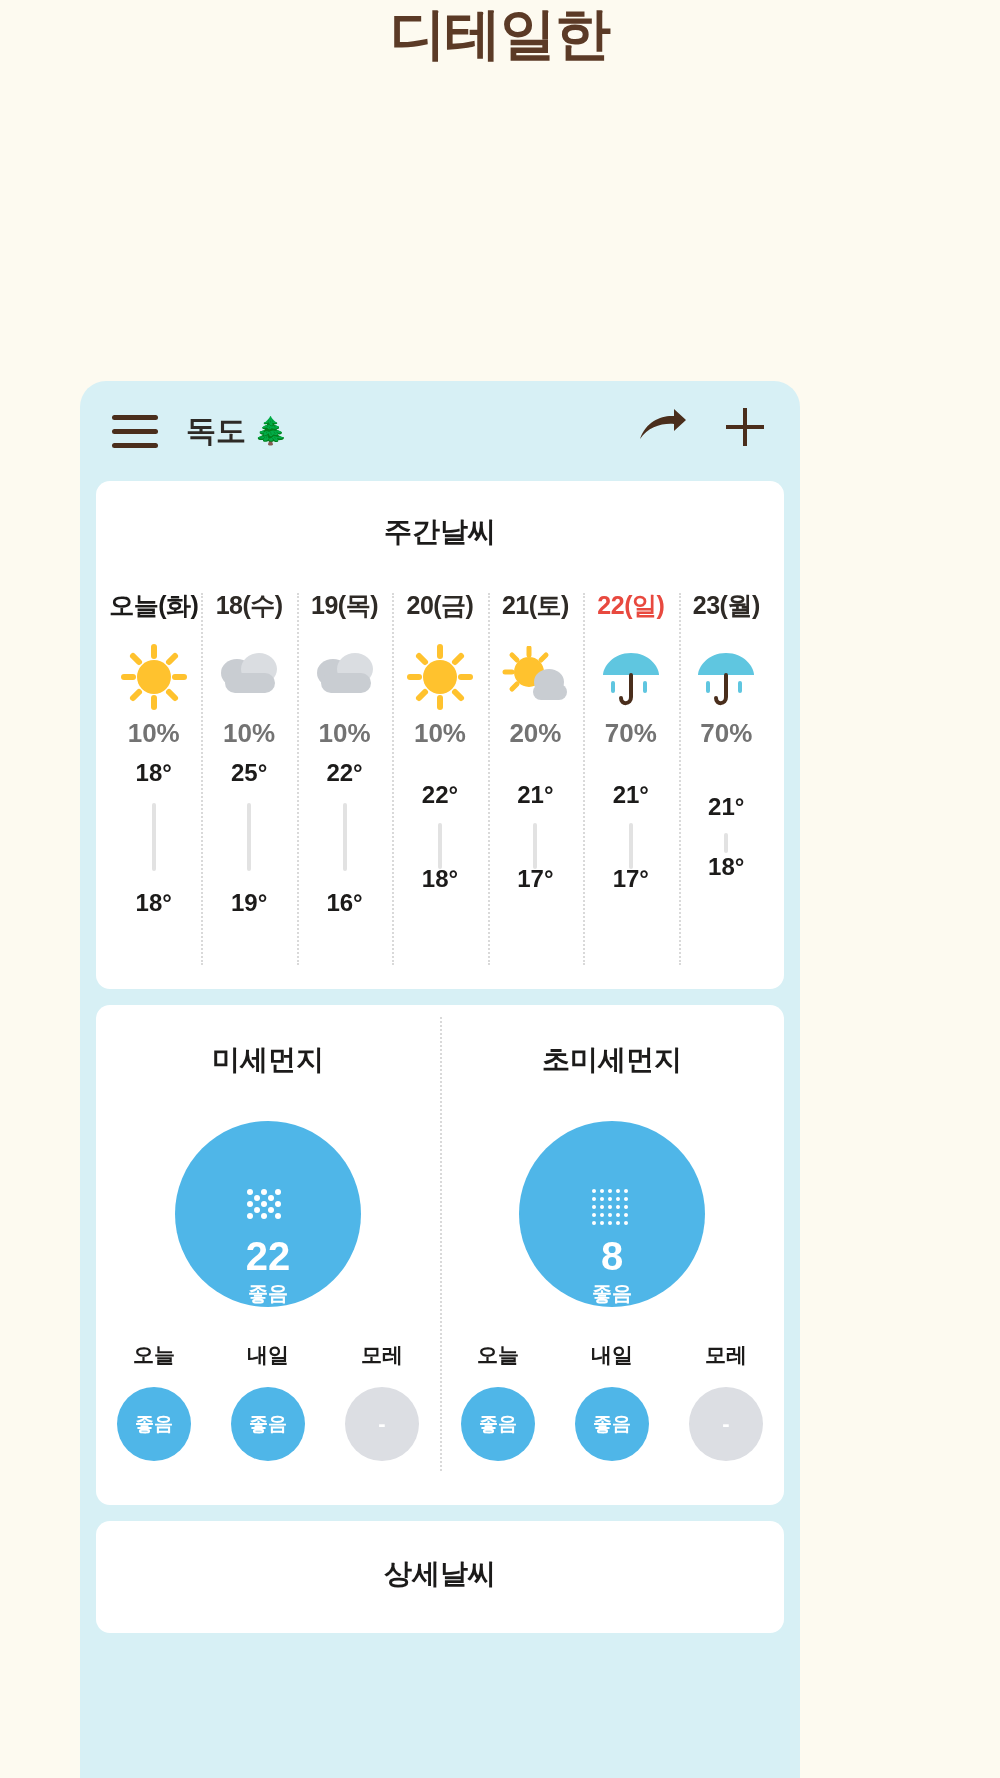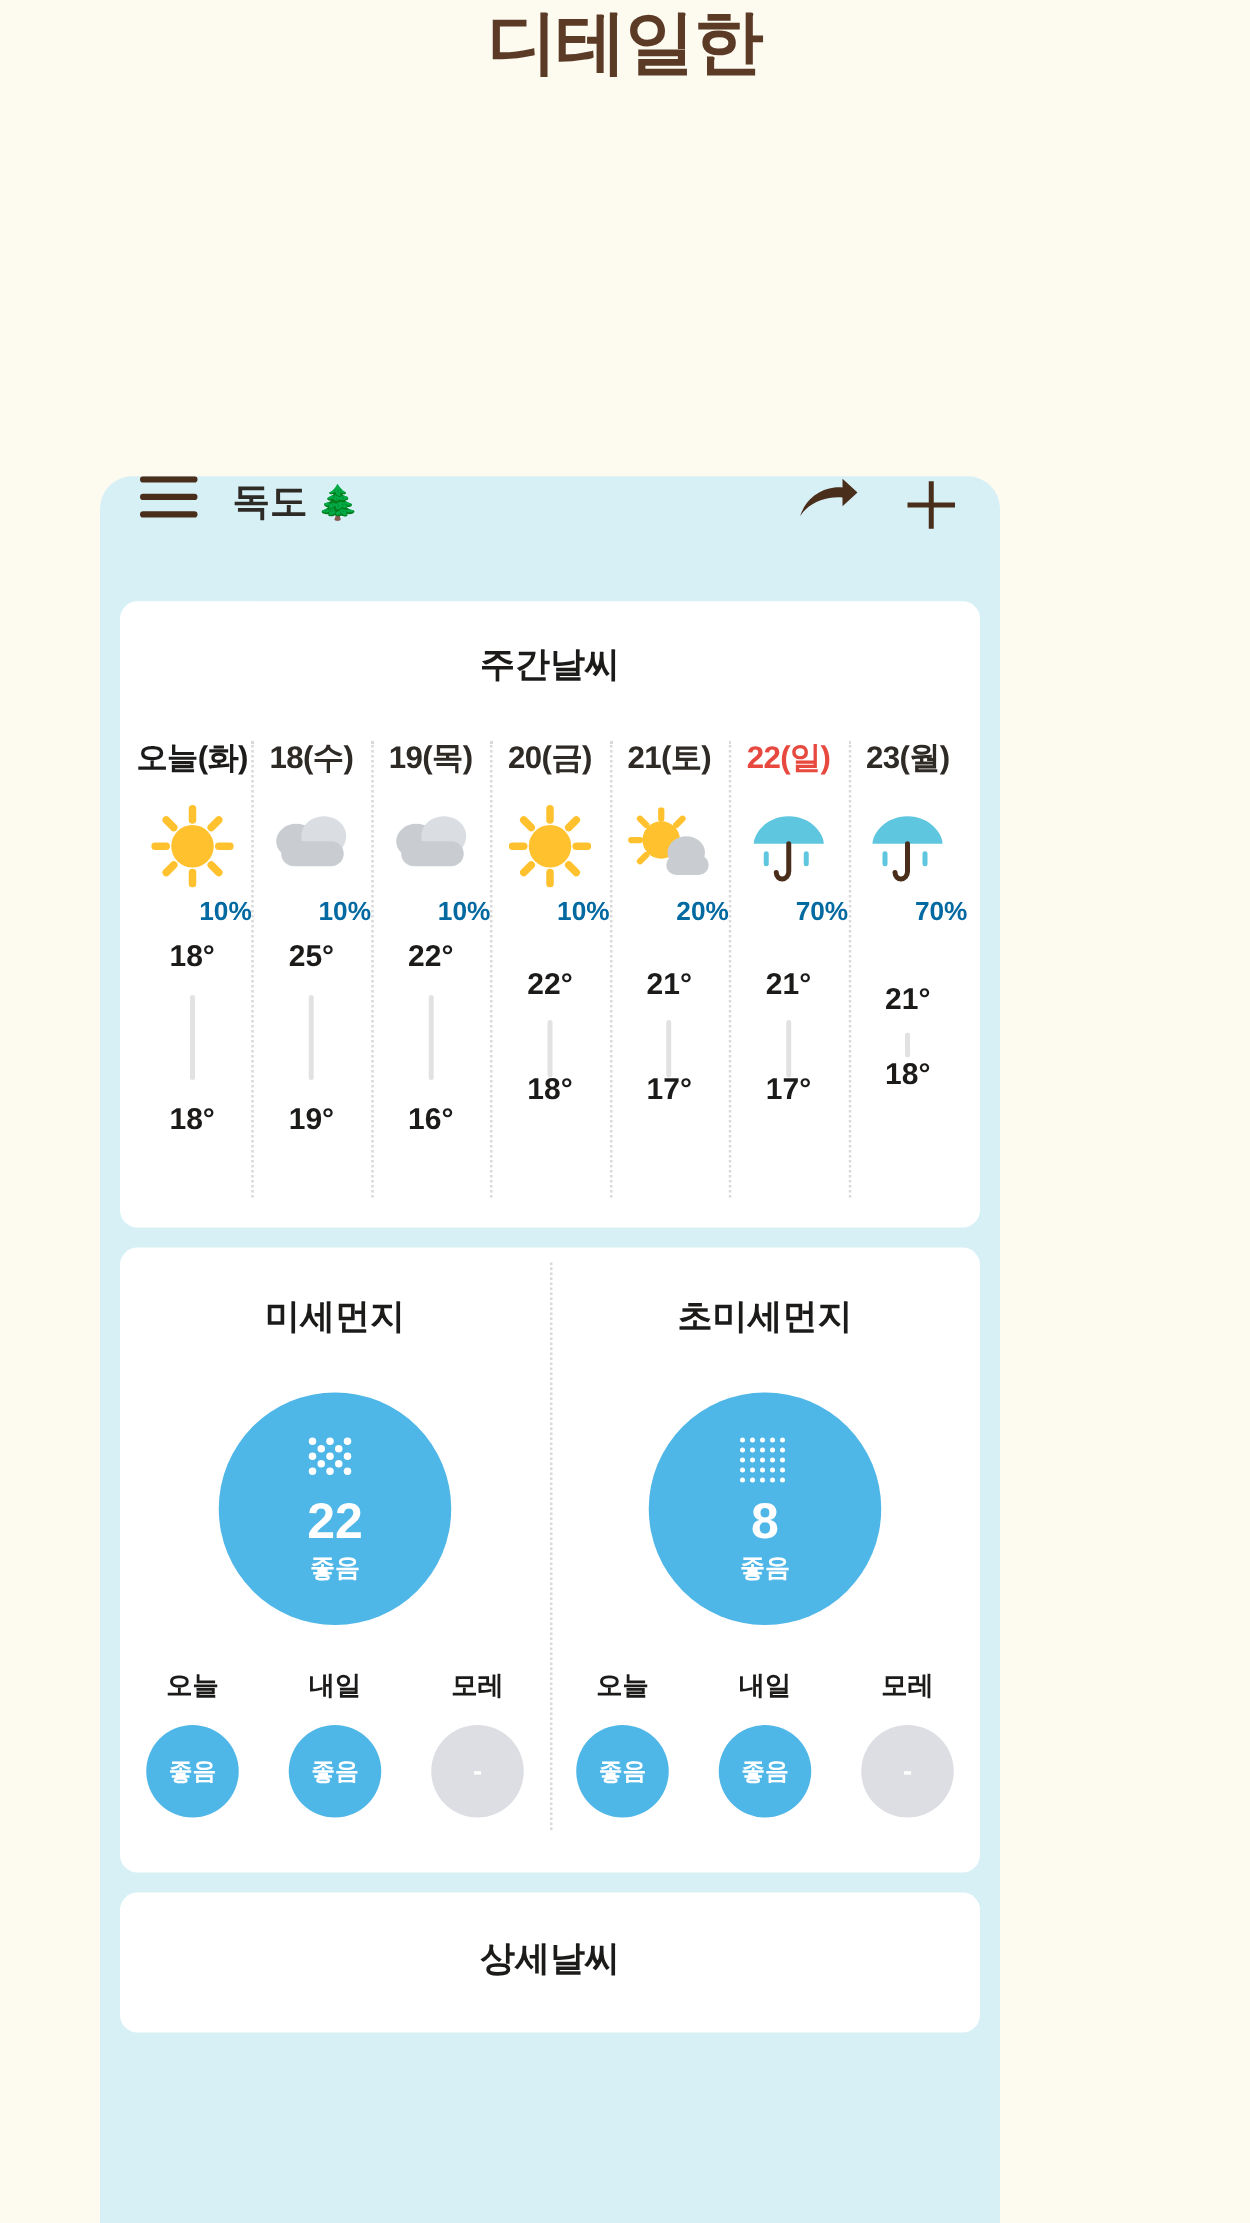--- a/index.html
+++ b/index.html
@@ -32,21 +32,21 @@
     height: 1420px;
     background: #D7F0F5;
     border-radius: 26px 26px 0 0;
     overflow: hidden;
   }
 
   
   .appbar {
     height: 100px;
     display: flex;
-    align-items: flex-start;
+    align-items: center;
     padding: 0 32px;
   }
   .hamburger { width: 46px; display: flex; flex-direction: column; gap: 9px; cursor: pointer; }
   .hamburger span { display:block; height: 5px; background: #4A2E1C; border-radius: 3px; }
   .loc {
     margin-left: 28px;
     font-size: 30px;
     font-weight: bold;
     color: #2E2A26;
     display: flex; align-items: center; gap: 8px;
@@ -87,21 +87,21 @@
     left: 0; top: 4px; bottom: 4px;
     border-left: 2px dotted #D9D9D9;
   }
   .dayname {
     font-size: 25px; font-weight: bold; color: #2E2A26;
     letter-spacing: -0.5px;
   }
   .dayname.sun { color: #E8493F; }
   .dayname.today { color: #1C1B1A; }
   .icon-wrap { height: 74px; margin-top: 18px; display:flex; align-items:center; justify-content:center; }
-  .rain { font-size: 21px; font-weight: bold; color: #0369a1; margin-top: 4px; text-align: right; }
+  .rain { font-size: 26px; font-weight: bold; color: #737373; margin-top: 4px; }
   .temps { position: relative; height: 210px; margin-top: 10px; }
   .thi, .tlo {
     position: absolute; left: 0; right: 0;
     font-size: 24px; font-weight: bold; color: #1C1B1A;
   }
   .bar {
     position: absolute;
     left: 50%; transform: translateX(-50%);
     width: 4px; background: #E2E2E2; border-radius: 2px;
   }
@@ -115,21 +115,21 @@
   .dust-col { flex: 1; text-align: center; position: relative; }
   .dust-col + .dust-col::before {
     content:"";
     position:absolute; left:0; top:-24px; bottom:-10px;
     border-left: 2px dotted #D9D9D9;
   }
   .big-circle {
     width: 186px; height: 186px; border-radius: 50%;
     background: #4FB6E8;
     margin: 0 auto;
-    display: flex; flex-direction: column; align-items: center; justify-content: center;
+    display: flex; flex-direction: column; align-items: center; justify-content: flex-end;
     color: #fff;
   }
   .dots { margin-bottom: 4px; }
   .big-val { font-size: 40px; font-weight: bold; line-height: 1.1; }
   .big-grade { font-size: 20px; font-weight: bold; margin-top: 2px; }
   .mini-row { display: flex; justify-content: center; gap: 14px; margin-top: 34px; }
   .mini { width: 100px; text-align:center; }
   .mini-label { font-size: 21px; font-weight: bold; color: #1C1B1A; }
   .mini-circle {
     width: 74px; height: 74px; border-radius: 50%;

